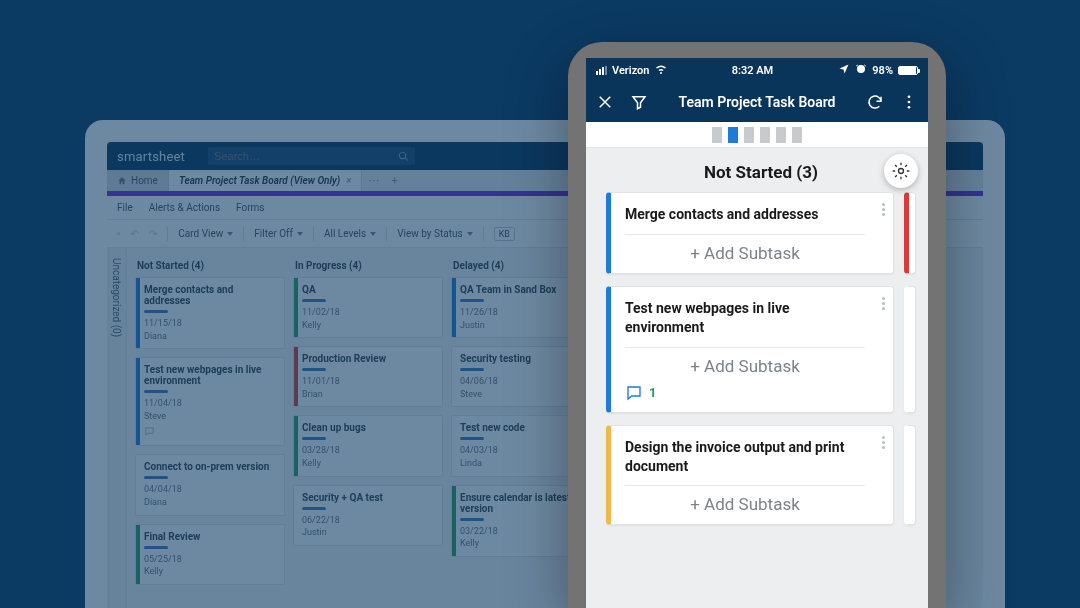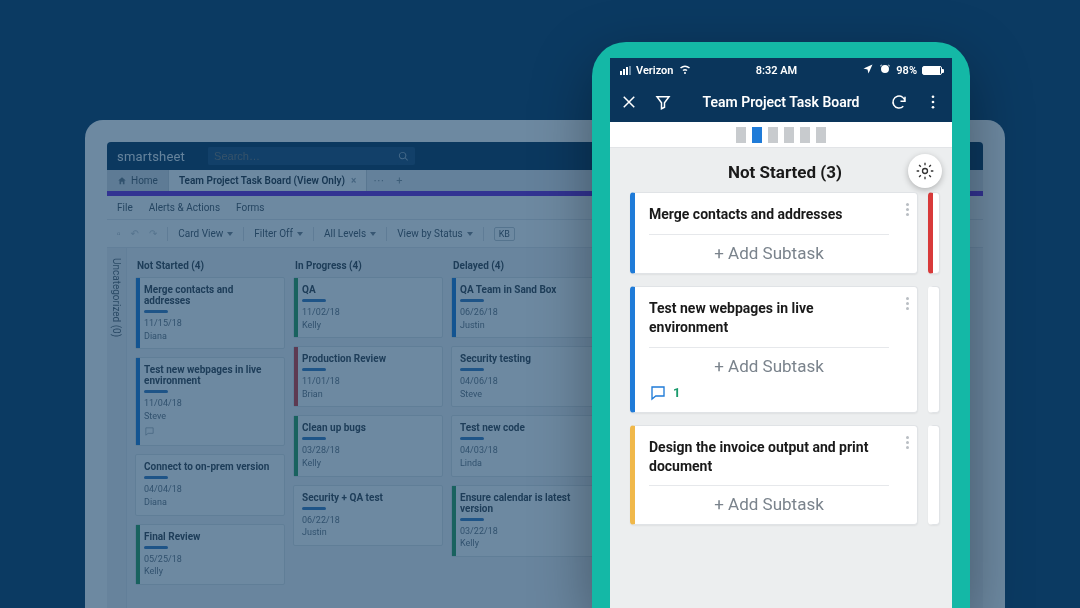--- a/index.html
+++ b/index.html
@@ -61,21 +61,21 @@
     background: #e9ecef; height: 26px; display:flex; align-items:stretch;
     border-bottom:5px solid #6d28d9;
   }
   .dk-hometab {
     background:#d9dde1; display:flex; align-items:center; padding:0 10px;
     font-size:10px; color:#4a5560; border-right:1px solid #ccd1d6;
   }
   .dk-hometab svg{width:10px;height:10px;fill:#6a7580;margin-right:4px;}
   .dk-activetab {
     background:#fff; display:flex; align-items:center; padding:0 10px;
-    font-size:10px; color:#2a333c; font-weight:600; border-right:1px solid #ccd1d6;
+    font-size:10px; color:#2a333c; font-weight:600; border-right:1px solid #ccd1d6;font-style:italic;
   }
   .dk-tabctrl { display:flex; align-items:center; padding:0 6px; color:#8a939c;}
   .dk-menubar { background:#fff; height:24px; display:flex; align-items:center;
     padding:0 10px; gap:16px; font-size:10px; color:#4a5560; border-bottom:1px solid #e4e7ea;}
   .dk-toolbar { background:#fff; height:28px; border-bottom:1px solid #e4e7ea;
     display:flex; align-items:center; padding:0 10px; gap:10px; font-size:10px; color:#4a5560;text-align:center;}
   .dk-toolbar .sep{width:1px;height:14px;background:#dcdfe3;}
   .dk-toolbtn{display:flex;align-items:center;gap:4px;}
   .tri{width:0;height:0;border-left:3px solid transparent;border-right:3px solid transparent;border-top:4px solid #7a838c;}
   .dk-board { display:flex; height:calc(100% - 106px); }
@@ -96,23 +96,23 @@
   .dk-card.bar-red::before{background:#d83a3a;}
   .dk-title{font-weight:700; margin-bottom:4px; font-size:10px;}
   .dk-meter{height:3px;background:#3a7abf;width:24px;border-radius:2px;margin:2px 0 4px;}
   .dk-meta{color:#6a7580;font-size:9px;line-height:1.4;}
   .dk-foot{margin-top:4px;color:#8a939c;}
   .dk-foot svg{width:11px;height:11px;fill:none;stroke:#8a939c;stroke-width:1.4;}
 
   
   .phone {
     position:absolute;
-    left:592px; top:42px;
+    left:568px; top:42px;
     width:378px; height:566px;
-    background:#14b8a6;
+    background:#737373;
     border-radius:34px 34px 0 0;
     box-shadow: 0 20px 60px rgba(0,0,0,.35);
     z-index:10;
     overflow:hidden;
   }
   .phone-screen{
     position:absolute; left:18px; top:16px; right:18px; bottom:0;
     background:#eceeef;
     overflow:hidden;
   }
@@ -300,21 +300,21 @@
               <div class="dk-meta">06/22/18</div>
               <div class="dk-meta">Justin</div>
             </div>
           </div>
           <div class="dk-lane">
             <div class="dk-lanehdr">Delayed (4)</div>
             <div class="dk-card bar-blue">
               <div class="dk-title">QA
 Team in Sand Box</div>
               <div class="dk-meter"></div>
-              <div class="dk-meta">06/26/18</div>
+              <div class="dk-meta">11/26/18</div>
               <div class="dk-meta">Justin</div>
             </div>
             <div class="dk-card">
               <div class="dk-title">Security testing</div>
               <div class="dk-meter"></div>
               <div class="dk-meta">04/06/18</div>
               <div class="dk-meta">Steve</div>
             </div>
             <div class="dk-card">
               <div class="dk-title">Test new code</div>

